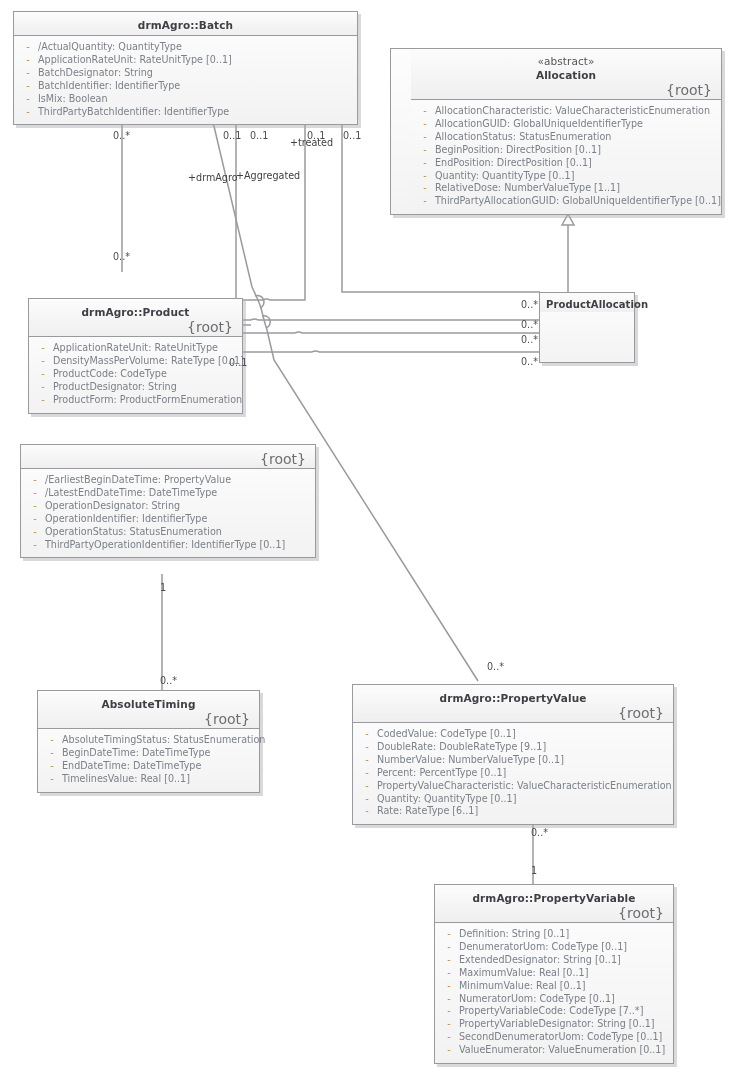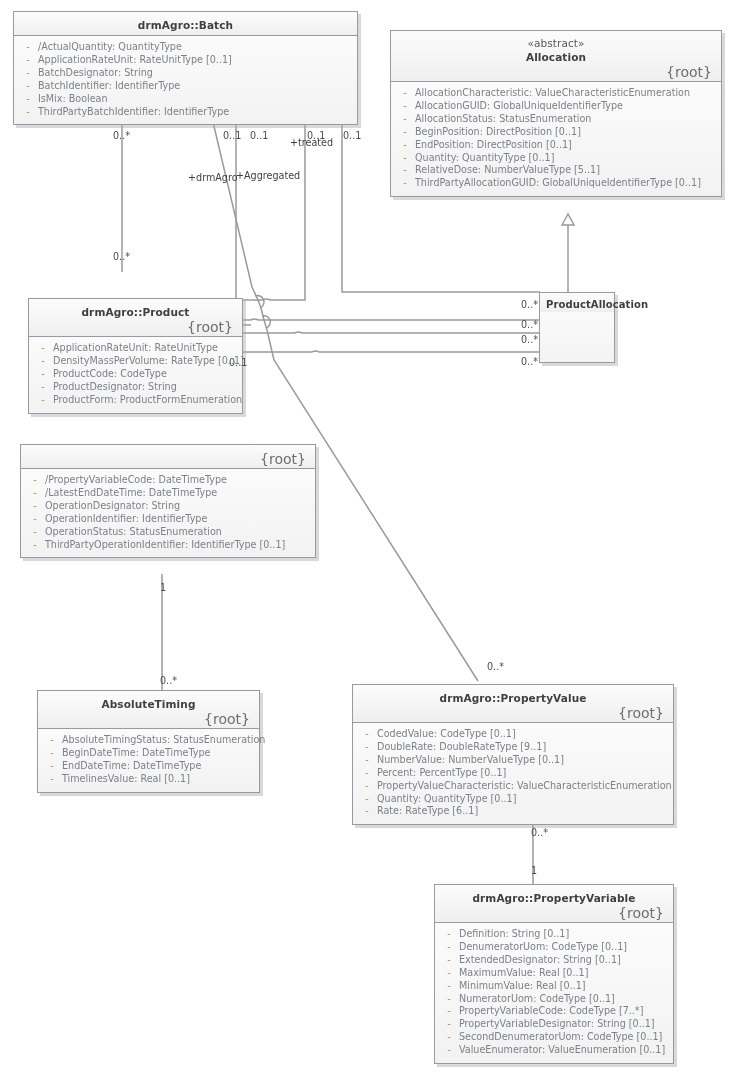--- a/index.html
+++ b/index.html
@@ -167,21 +167,21 @@
           <span class="vis">-</span>
           <span>IsMix: Boolean</span>
         </div>
       <div class="attr">
           <span class="vis">-</span>
           <span>ThirdPartyBatchIdentifier: IdentifierType</span>
         </div>
     </div>
   </div>
 
-  <div class="umlclass" style="left:390px;top:30px;width:332px;">
+  <div class="umlclass" style="left:390px;top:48px;width:332px;padding-left:20px;">
     <div class="hdr">
       <span class="stereo">«abstract»</span>
       <span class="cname">Allocation</span>
       <span class="root">{root}</span>
     </div>
     <div class="sep"></div>
     <div class="attrs">
       <div class="attr">
           <span class="vis">-</span>
           <span>AllocationCharacteristic: ValueCharacteristicEnumeration</span>
@@ -201,21 +201,21 @@
       <div class="attr">
           <span class="vis">-</span>
           <span>EndPosition: DirectPosition [0..1]</span>
         </div>
       <div class="attr">
           <span class="vis">-</span>
           <span>Quantity: QuantityType [0..1]</span>
         </div>
       <div class="attr">
           <span class="vis">-</span>
-          <span>RelativeDose: NumberValueType [5..1]</span>
+          <span>RelativeDose: NumberValueType [1..1]</span>
         </div>
       <div class="attr">
           <span class="vis">-</span>
           <span>ThirdPartyAllocationGUID: GlobalUniqueIdentifierType [0..1]</span>
         </div>
     </div>
   </div>
 
   <div class="umlclass" style="left:28px;top:272px;width:215px;margin-top:26px;">
     <div class="hdr">
@@ -240,35 +240,35 @@
           <span class="vis">-</span>
           <span>ProductDesignator: String</span>
         </div>
       <div class="attr">
           <span class="vis">-</span>
           <span>ProductForm: ProductFormEnumeration</span>
         </div>
     </div>
   </div>
 
-  <div class="umlclass plain" style="left:539px;top:292px;width:76px;height:71px;">
+  <div class="umlclass plain" style="left:539px;top:292px;width:96px;height:71px;">
     <div class="hdr" style="padding:5px 6px 0 6px;">
       <span class="cname" style="font-size:10px;">ProductAllocation</span>
     </div>
   </div>
 
   <div class="umlclass" style="left:20px;top:444px;width:296px;">
     <div class="hdr">
       <span class="root">{root}</span>
     </div>
     <div class="sep"></div>
     <div class="attrs">
       <div class="attr">
           <span class="vis">-</span>
-          <span>/PropertyVariableCode: DateTimeType</span>
+          <span>/EarliestBeginDateTime: PropertyValue</span>
         </div>
       <div class="attr">
           <span class="vis">-</span>
           <span>/LatestEndDateTime: DateTimeType</span>
         </div>
       <div class="attr">
           <span class="vis">-</span>
           <span>OperationDesignator: String</span>
         </div>
       <div class="attr">

